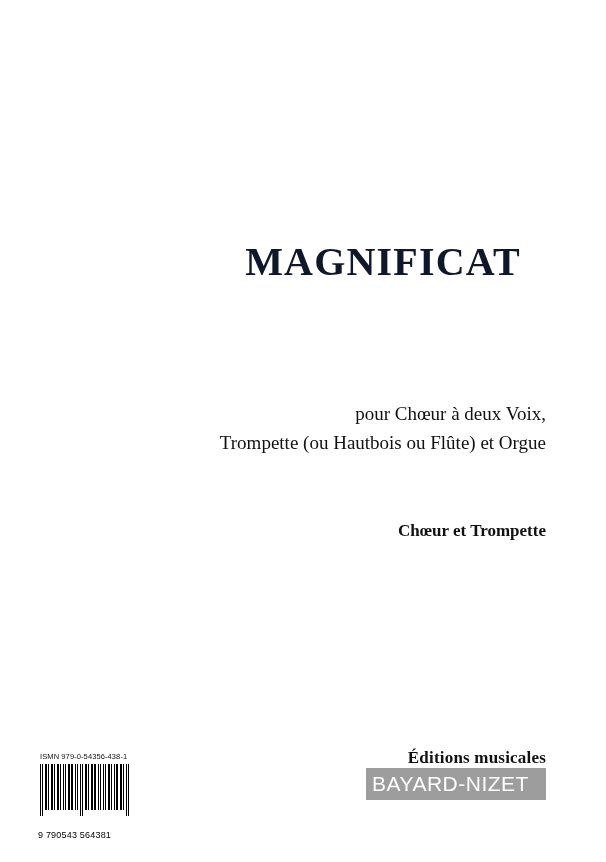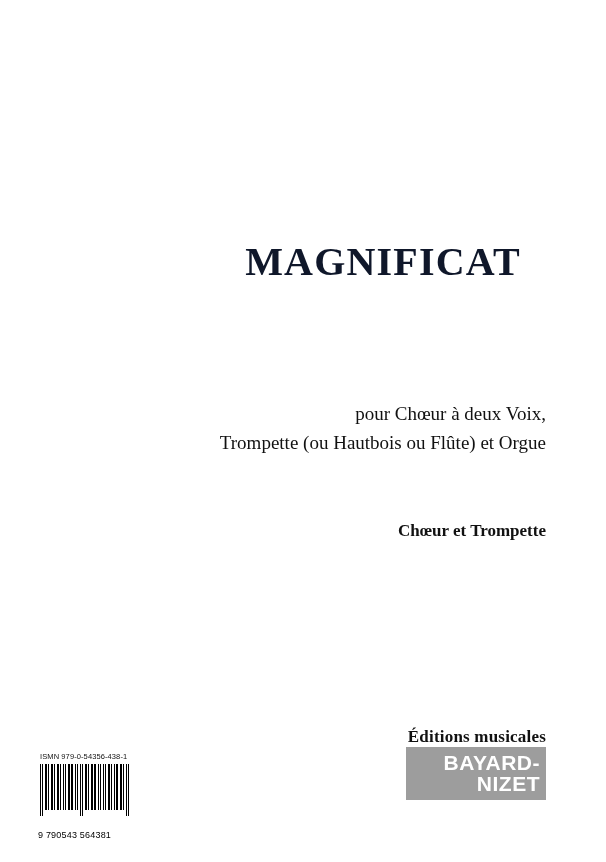--- a/index.html
+++ b/index.html
@@ -85,27 +85,26 @@
     font-family: "Liberation Serif", serif;
     font-weight: bold;
     font-size: 17px;
     color: #111111;
     letter-spacing: 0.2px;
   }
   .publisher-logo {
     background: #9d9d9d;
     color: #ffffff;
     font-family: "Liberation Sans", sans-serif;
-    font-weight: bold;
+    font-weight: normal;
     font-size: 21px;
     letter-spacing: 0.5px;
     padding: 5px 6px 6px 6px;
-    text-align: right;
+    text-align: left;
     line-height: 1;
-    margin-left: 40px;
   }
 
   
   .barcode-wrap {
     position: absolute;
     left: 38px;
     bottom: 22px;
     width: 128px;
   }
   .ismn-text {

